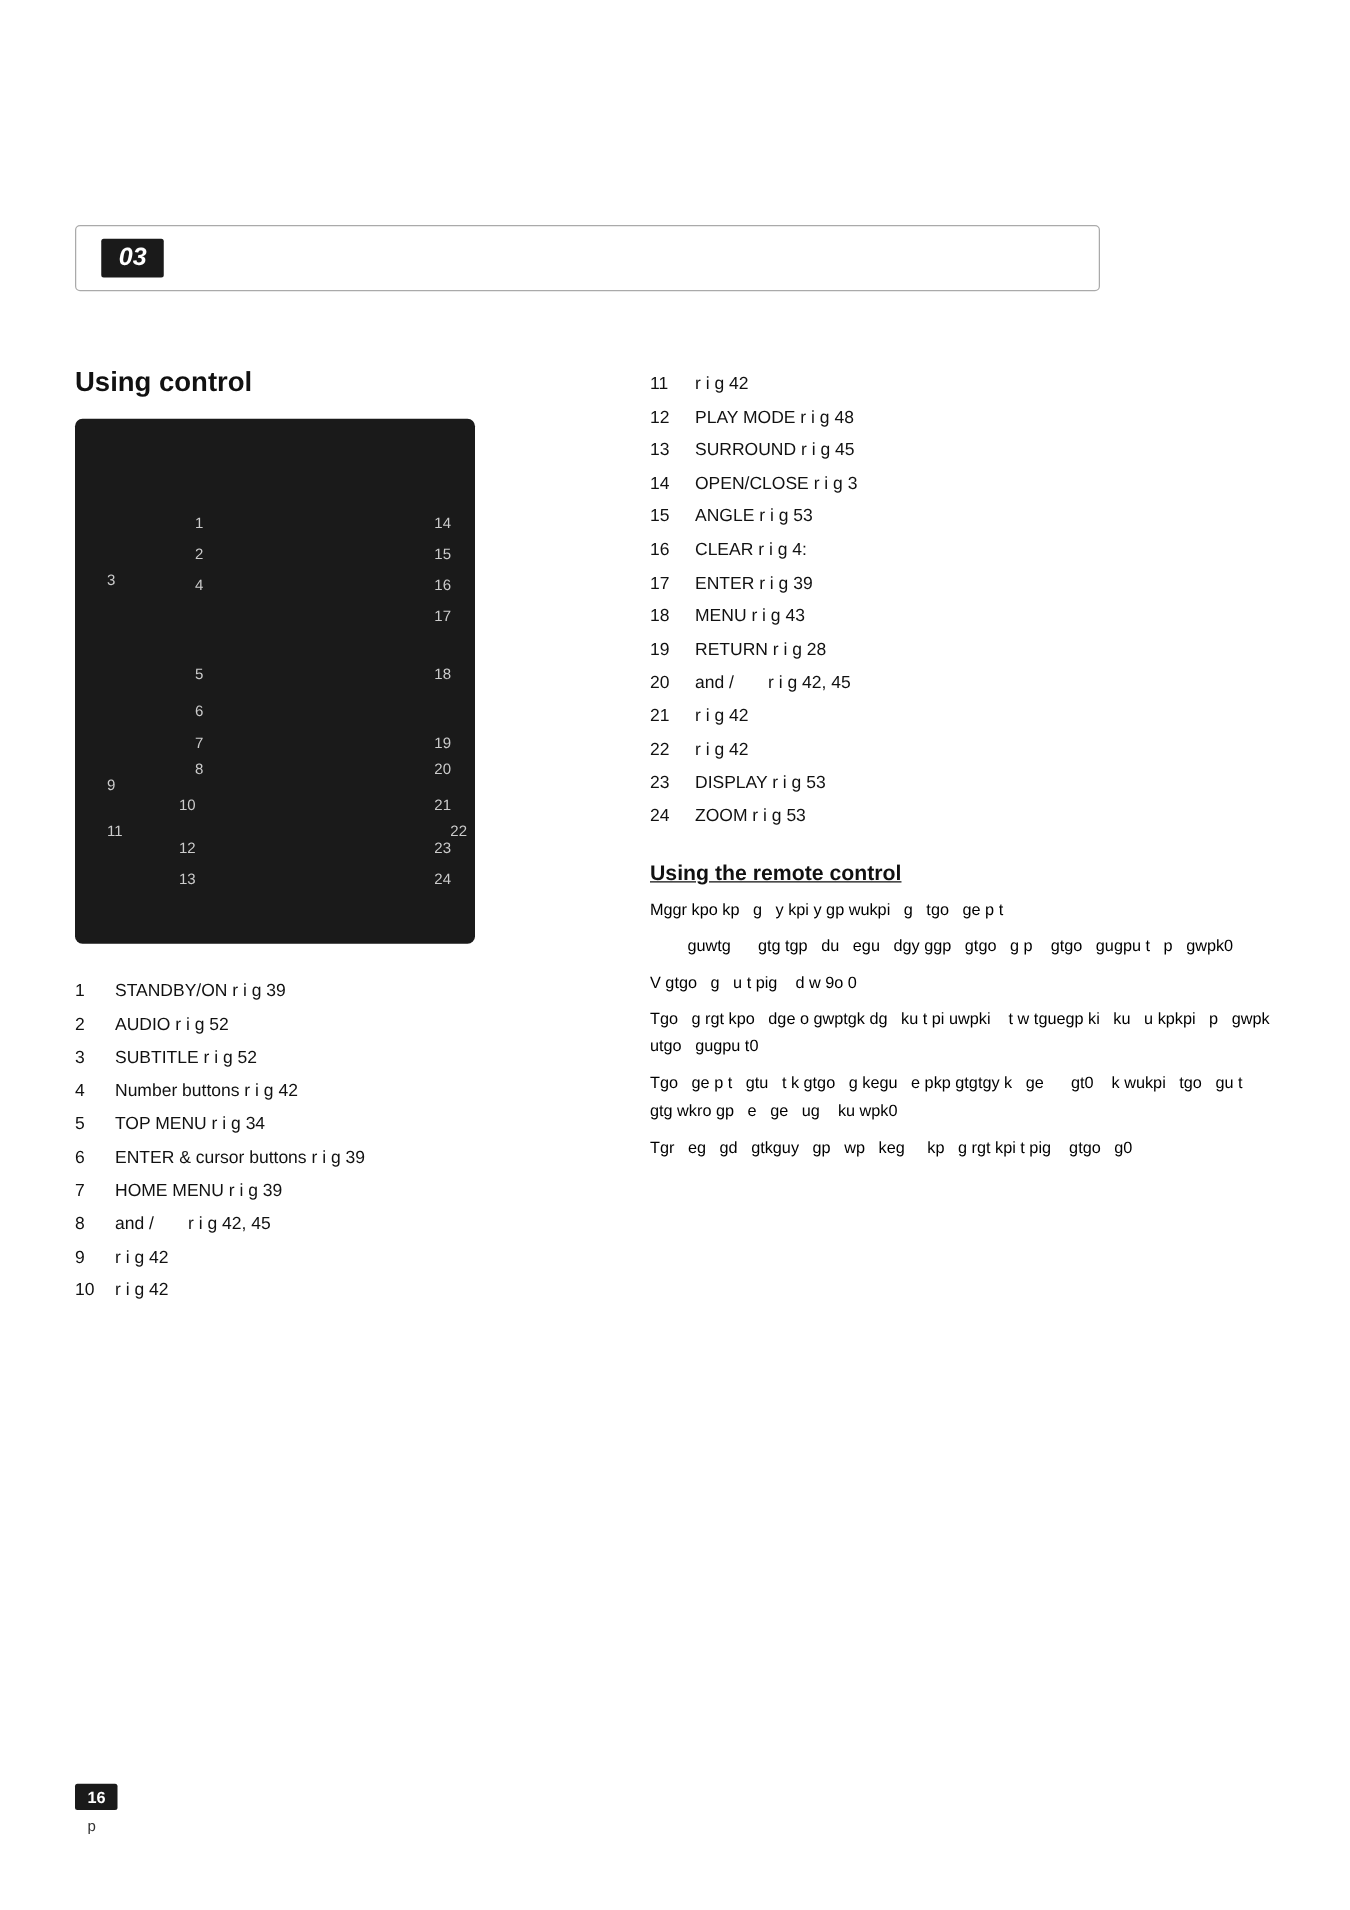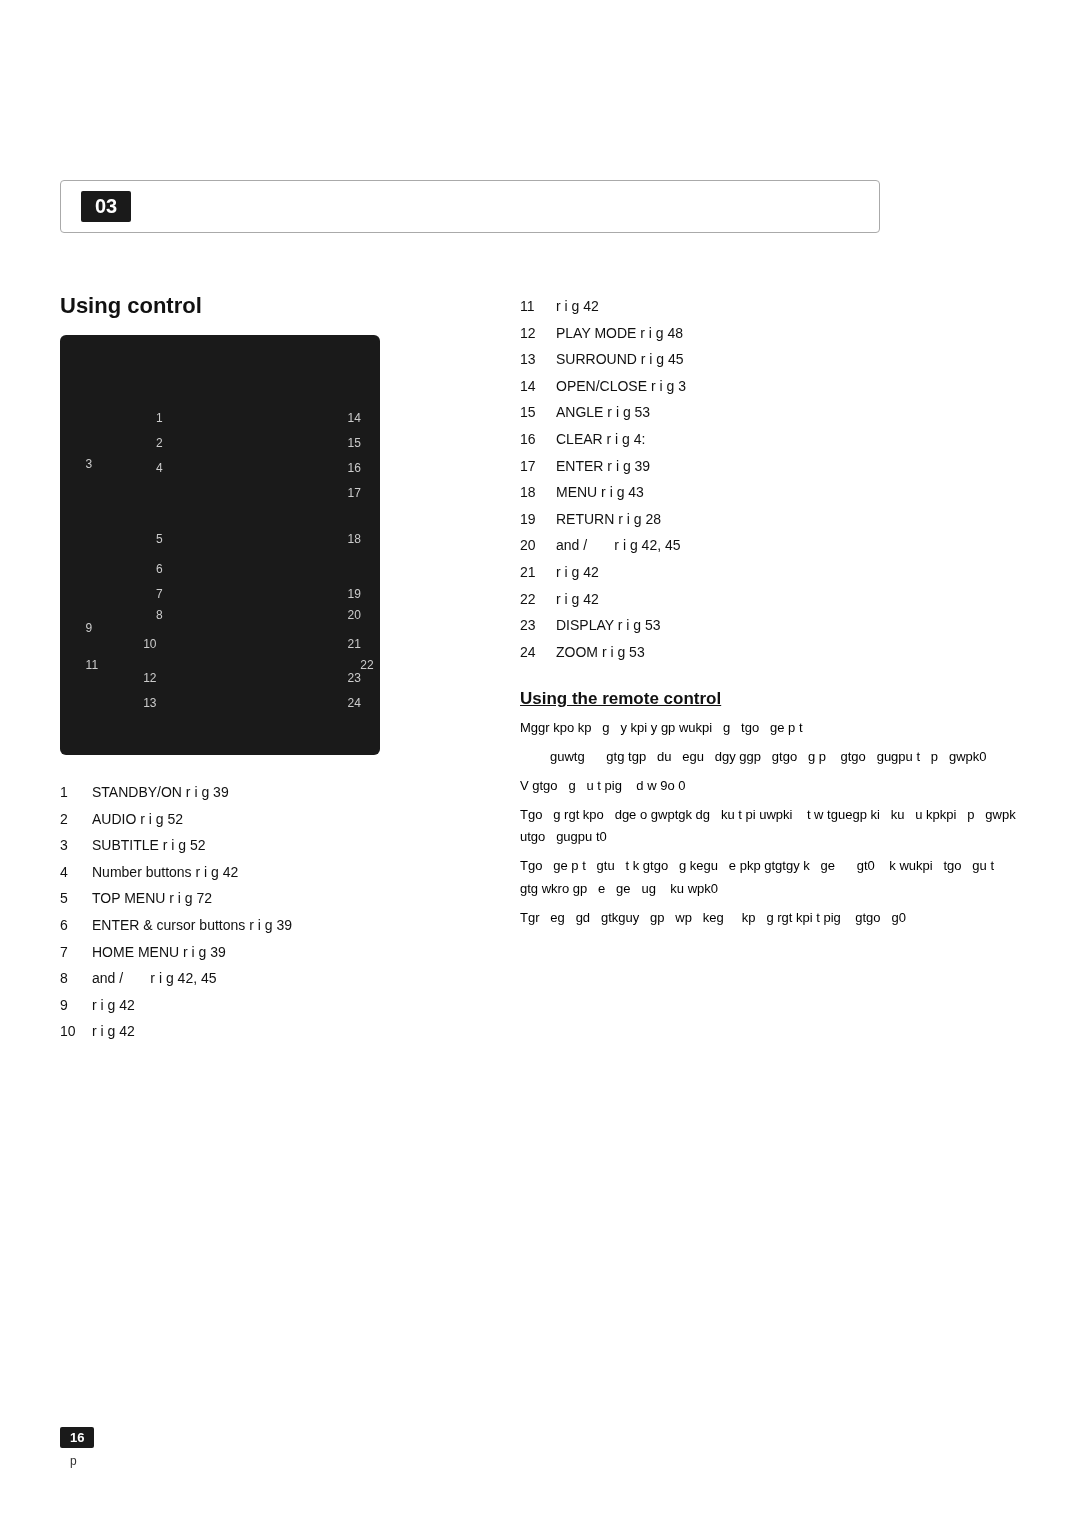--- a/index.html
+++ b/index.html
@@ -28,20 +28,21 @@
     }
 
     .chapter-number {
       background: #1a1a1a;
       color: #fff;
       font-size: 20px;
       font-weight: bold;
       padding: 4px 14px;
       margin-right: 20px;
       border-radius: 2px;
+      font-style: italic;
     }
 
     .chapter-title {
       font-size: 26px;
       font-weight: normal;
       letter-spacing: 1px;
     }
 
     
     .main-content {
@@ -217,21 +218,21 @@
         <li>
             <span class="item-num">3</span>
             <span>SUBTITLE r i g 52</span>
           </li>
         <li>
             <span class="item-num">4</span>
             <span>Number buttons r i g 42</span>
           </li>
         <li>
             <span class="item-num">5</span>
-            <span>TOP MENU r i g 72</span>
+            <span>TOP MENU r i g 34</span>
           </li>
         <li>
             <span class="item-num">6</span>
             <span>ENTER &amp; cursor buttons r i g 39</span>
           </li>
         <li>
             <span class="item-num">7</span>
             <span>HOME MENU r i g 39</span>
           </li>
         <li>

